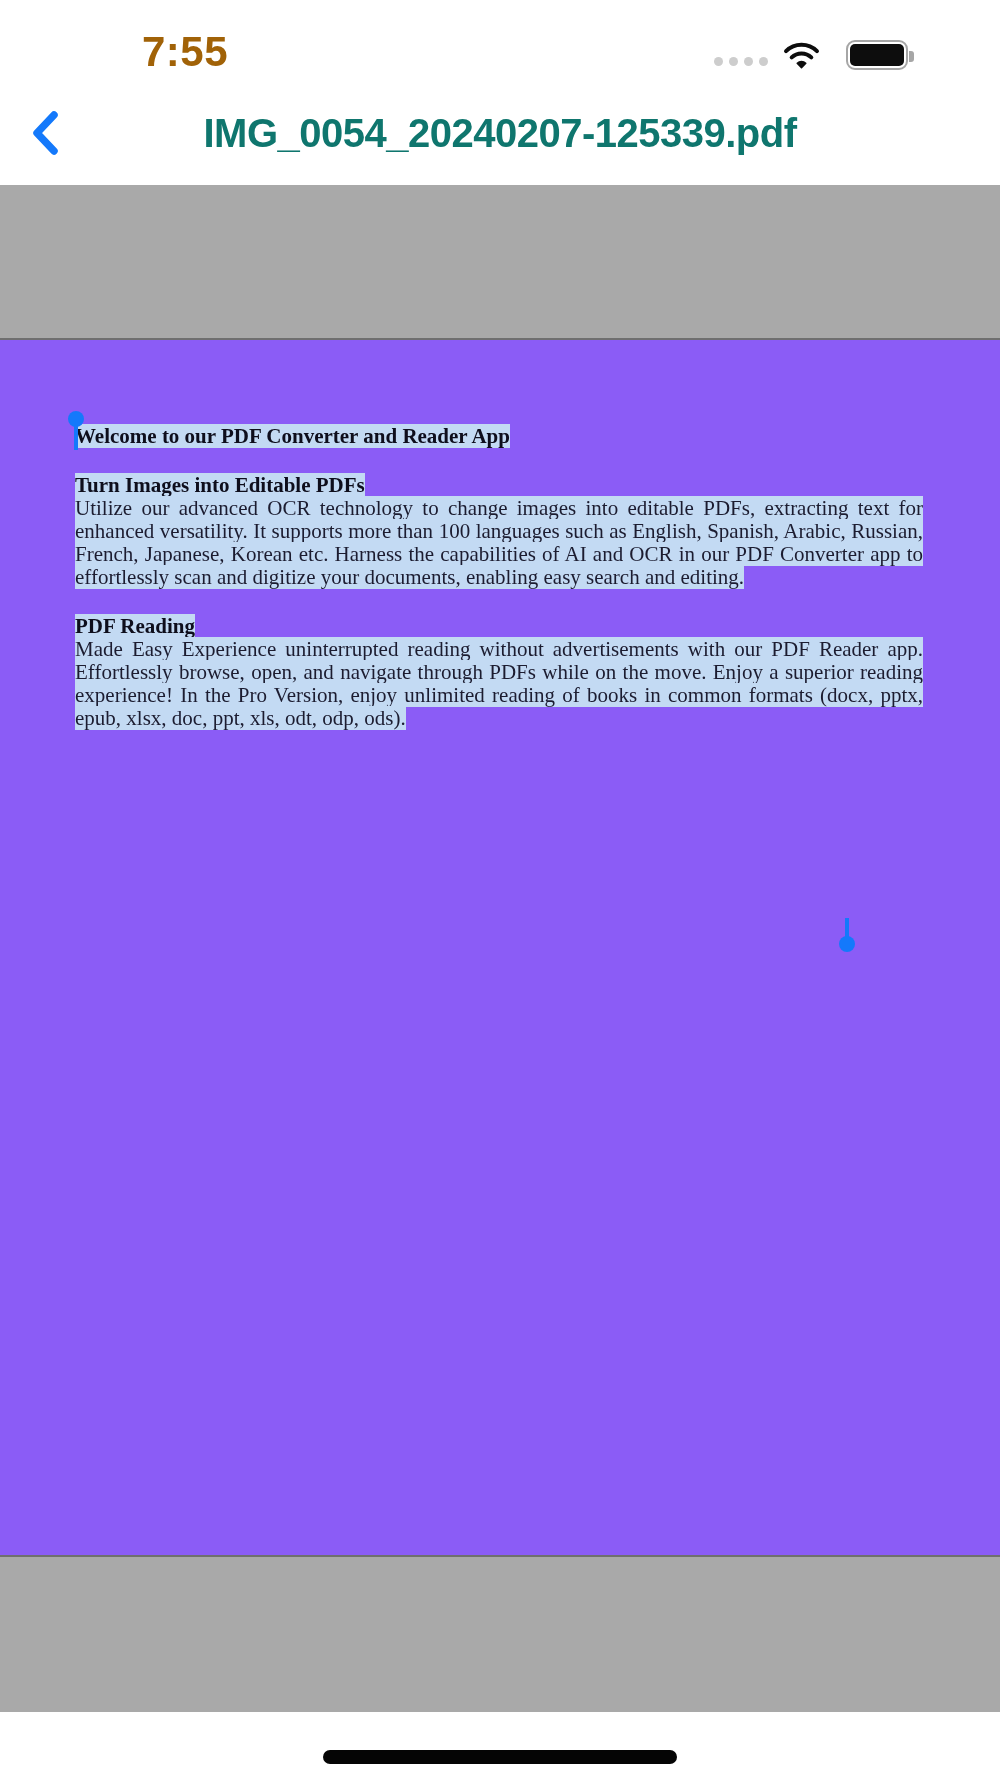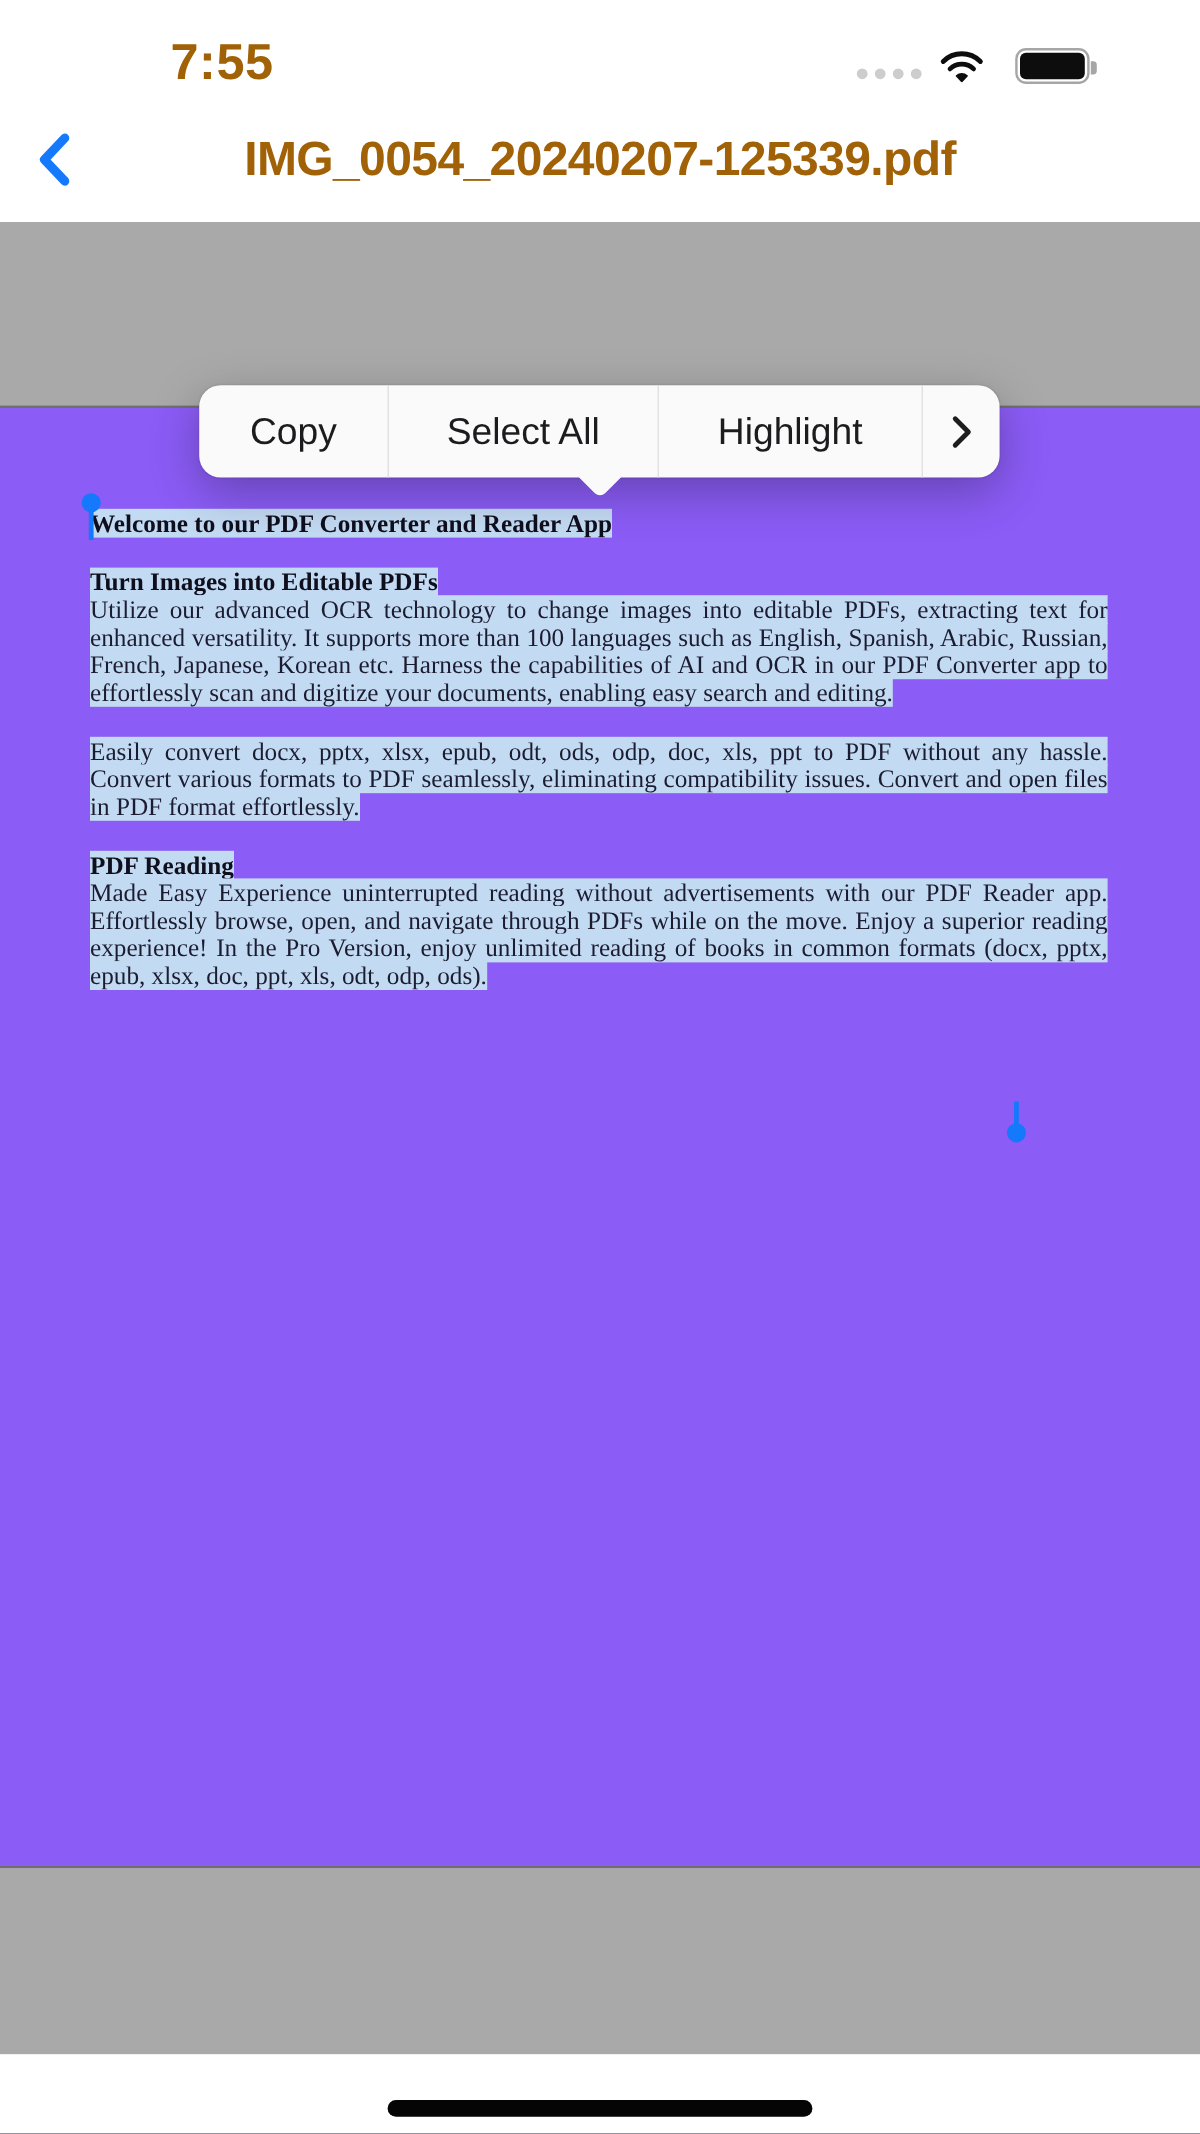--- a/index.html
+++ b/index.html
@@ -33,21 +33,21 @@
   .battery-nub{position:absolute;right:-8px;top:9px;width:5px;height:11px;background:#a6a6a6;border-radius:0 3px 3px 0;}
 
   
   .nav-bar{position:absolute;top:92px;left:0;width:100%;height:93px;background:#fff;}
   .back-button{
     position:absolute;left:22px;top:106px;width:46px;height:54px;
     background:none;border:none;cursor:pointer;display:flex;align-items:center;justify-content:center;
   }
   .nav-title{
     position:absolute;left:80px;right:80px;top:106px;height:54px;line-height:54px;
-    text-align:center;font-size:40px;font-weight:700;color:#a16207;letter-spacing:-.5px;
+    text-align:center;font-size:40px;font-weight:700;color:#0f766e;letter-spacing:-.5px;
     white-space:nowrap;overflow:hidden;
   }
 
   
   .viewer{position:absolute;top:185px;left:0;width:100%;height:1527px;background:#fff;}
   .viewer-margin-top{position:absolute;top:0;left:0;width:100%;height:153px;background:var(--viewer-background,#a9a9a9);}
   .pdf-page{
     position:absolute;top:153px;left:0;width:100%;height:1219px;background:#8b5cf6;
     border-top:2px solid #6f6f6f;border-bottom:2px solid #6f6f6f;
   }
@@ -140,51 +140,38 @@
 
     <div class="pdf-page">
       <div class="page-content">
         <p class="doc-par">
           <span class="par-heading"><span class="hl">Welcome to our PDF Converter and Reader App</span></span>
         </p>
         <p class="doc-par">
           <span class="par-heading"><span class="hl">Turn Images into Editable PDFs</span></span><span class="hl">Utilize our advanced OCR technology to change images into editable PDFs, extracting text for enhanced versatility. It supports more than 100 languages such as English, Spanish, Arabic, Russian, French, Japanese, Korean etc. Harness the capabilities of AI and OCR in our PDF Converter app to effortlessly scan and digitize your documents, enabling easy search and editing.</span>
         </p>
         <p class="doc-par">
-          <span class="hl">Easily convert docx, pptx, xlsx, epub, odt, ods, odp, doc, xls, ppt to PDF without any hassle. Convert various formats to PDF seamlessly, eliminating compatibility issues. Convert and open files in PDF format effortlessly.</span>
+          
         </p>
         <p class="doc-par">
           <span class="par-heading"><span class="hl">PDF Reading</span></span><span class="hl">Made Easy Experience uninterrupted reading without advertisements with our PDF Reader app. Effortlessly browse, open, and navigate through PDFs while on the move. Enjoy a superior reading experience! In the Pro Version, enjoy unlimited reading of books in common formats (docx, pptx, epub, xlsx, doc, ppt, xls, odt, odp, ods).</span>
         </p>
       </div>
 
       <div class="sel-handle handle-start">
         <div class="sel-dot"></div>
         <div class="sel-stem"></div>
       </div>
       <div class="sel-handle handle-end">
         <div class="sel-stem"></div>
         <div class="sel-dot"></div>
       </div>
     </div>
 
     <div class="viewer-margin-bottom"></div>
   </div>
 
-  <div class="context-menu">
-    <button class="menu-item copy">Copy</button>
-    <div class="menu-divider"></div>
-    <button class="menu-item select-all">Select All</button>
-    <div class="menu-divider"></div>
-    <button class="menu-item highlight">Highlight</button>
-    <div class="menu-divider"></div>
-    <button class="menu-item more">
-      <svg width="22" height="34" viewBox="0 0 22 34">
-        <polyline points="6,6 17,17 6,28" fill="none" stroke="#1d1d1f" stroke-width="4" stroke-linecap="round" stroke-linejoin="round"></polyline>
-      </svg>
-    </button>
-  </div>
 
   <div class="bottom-bar">
     <div class="home-indicator"></div>
   </div>
 
 </div>
 
 </body></html>

